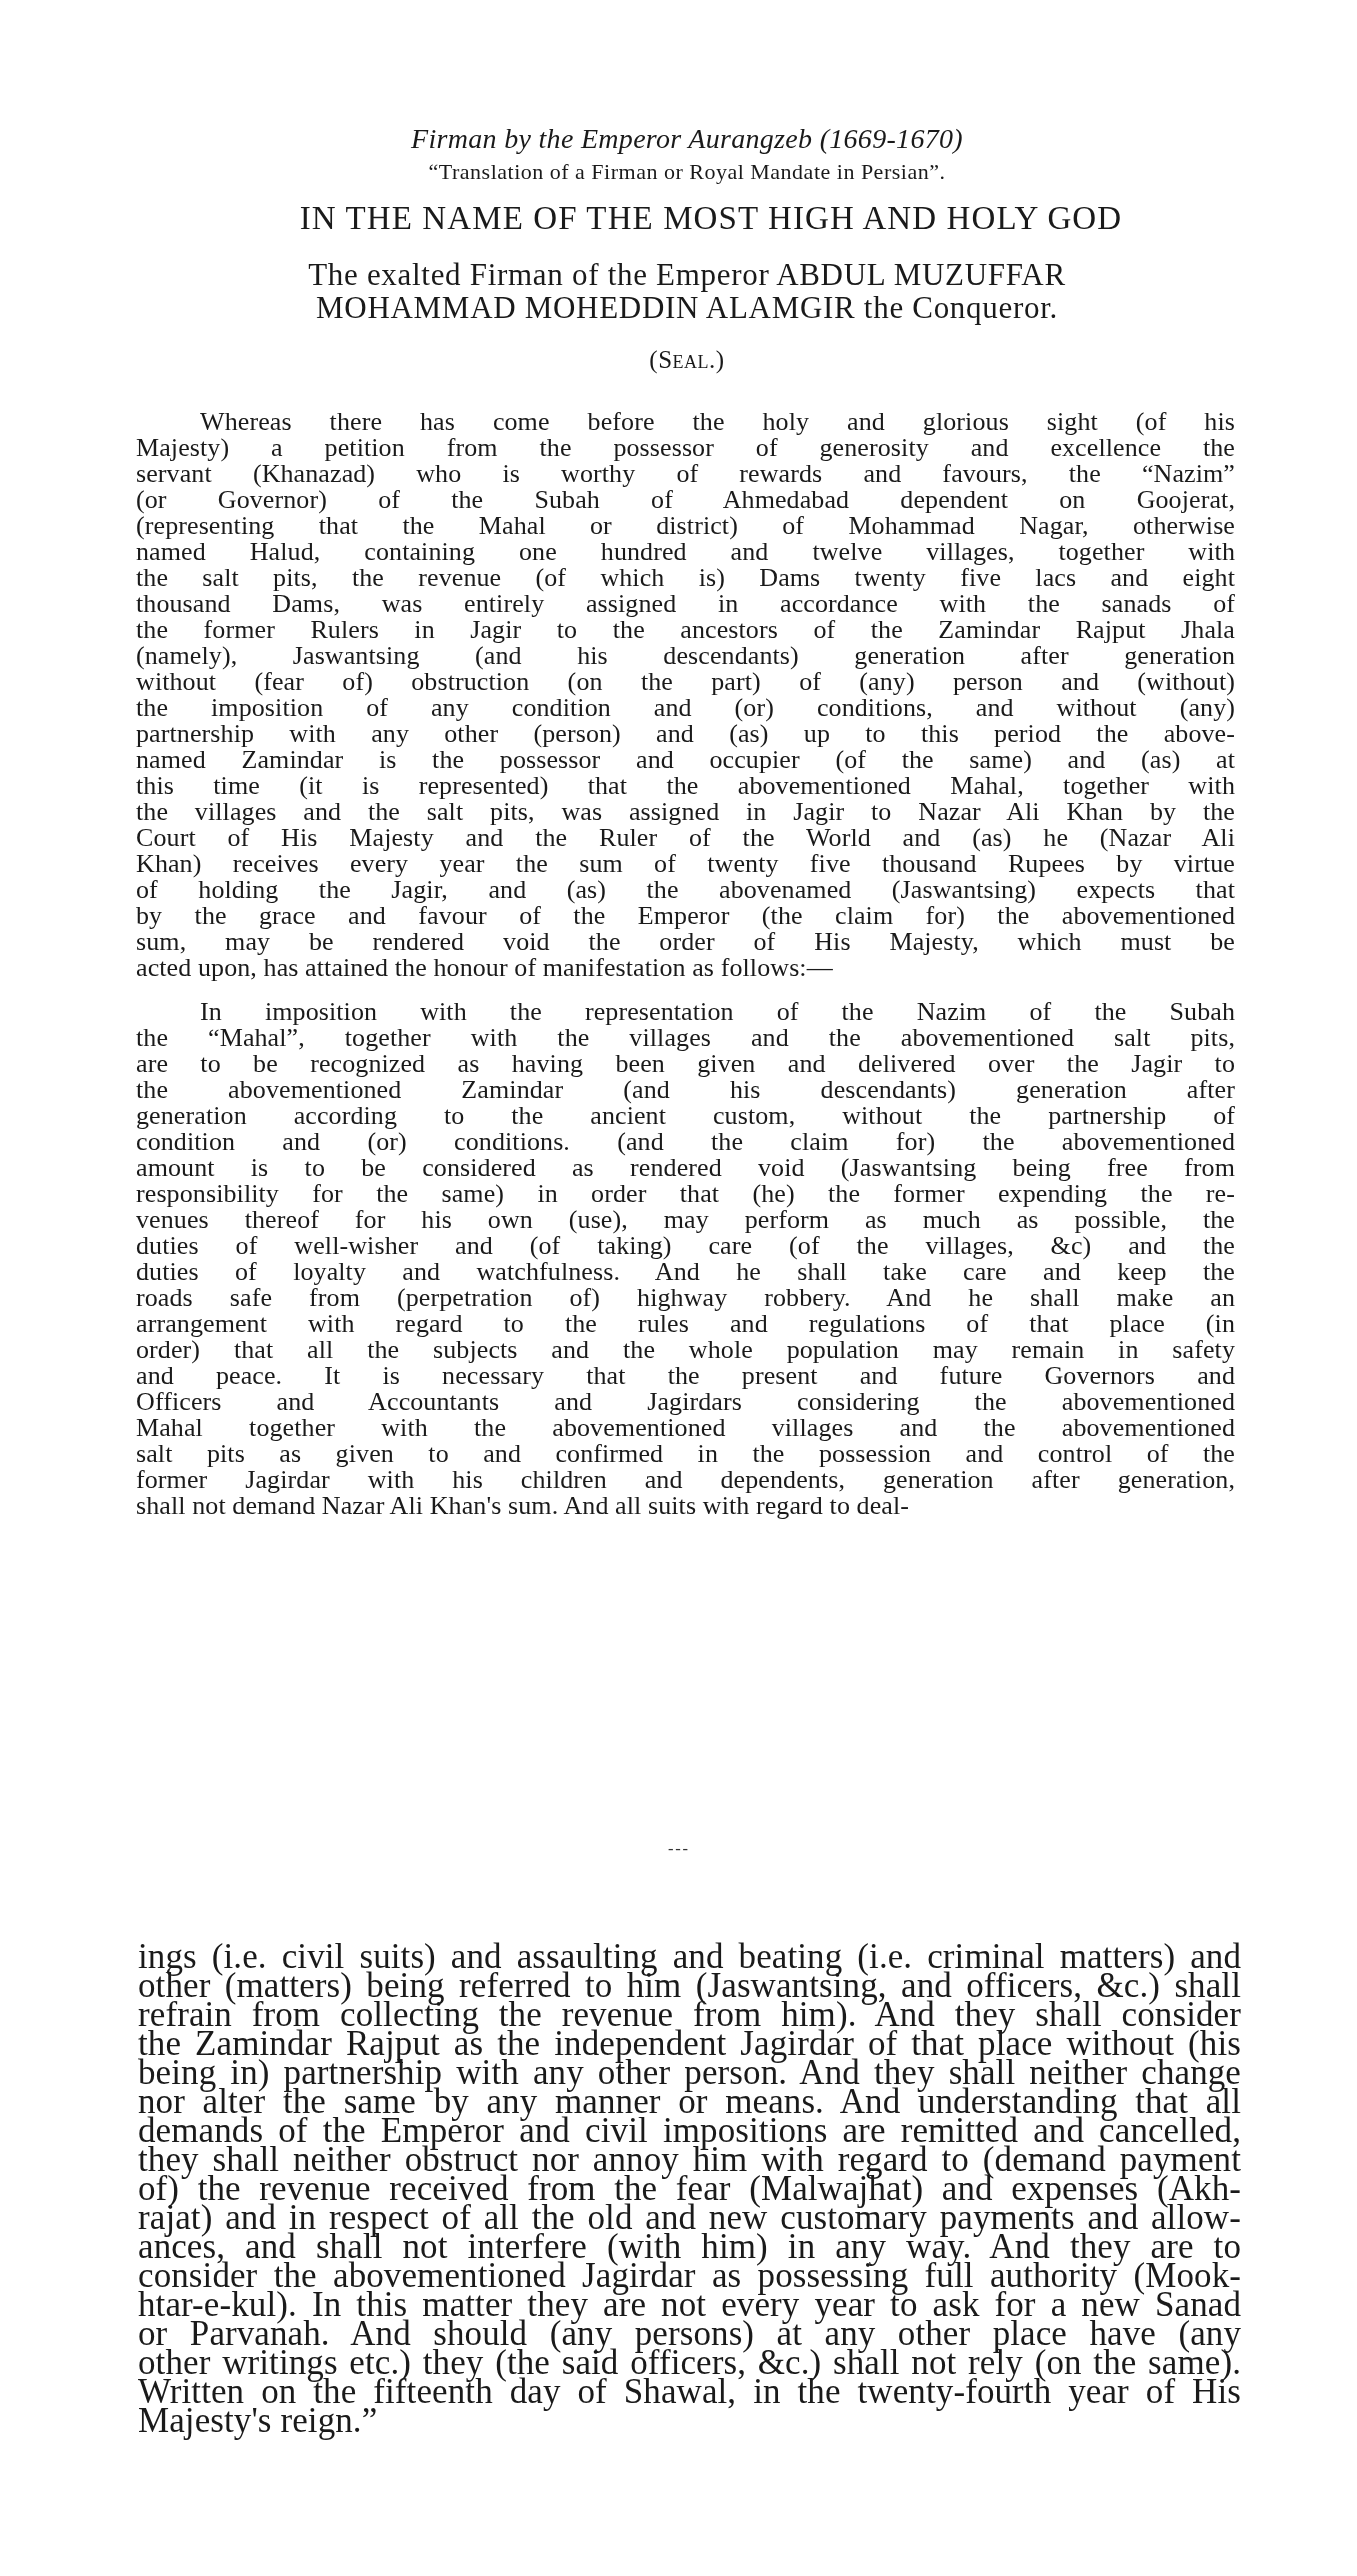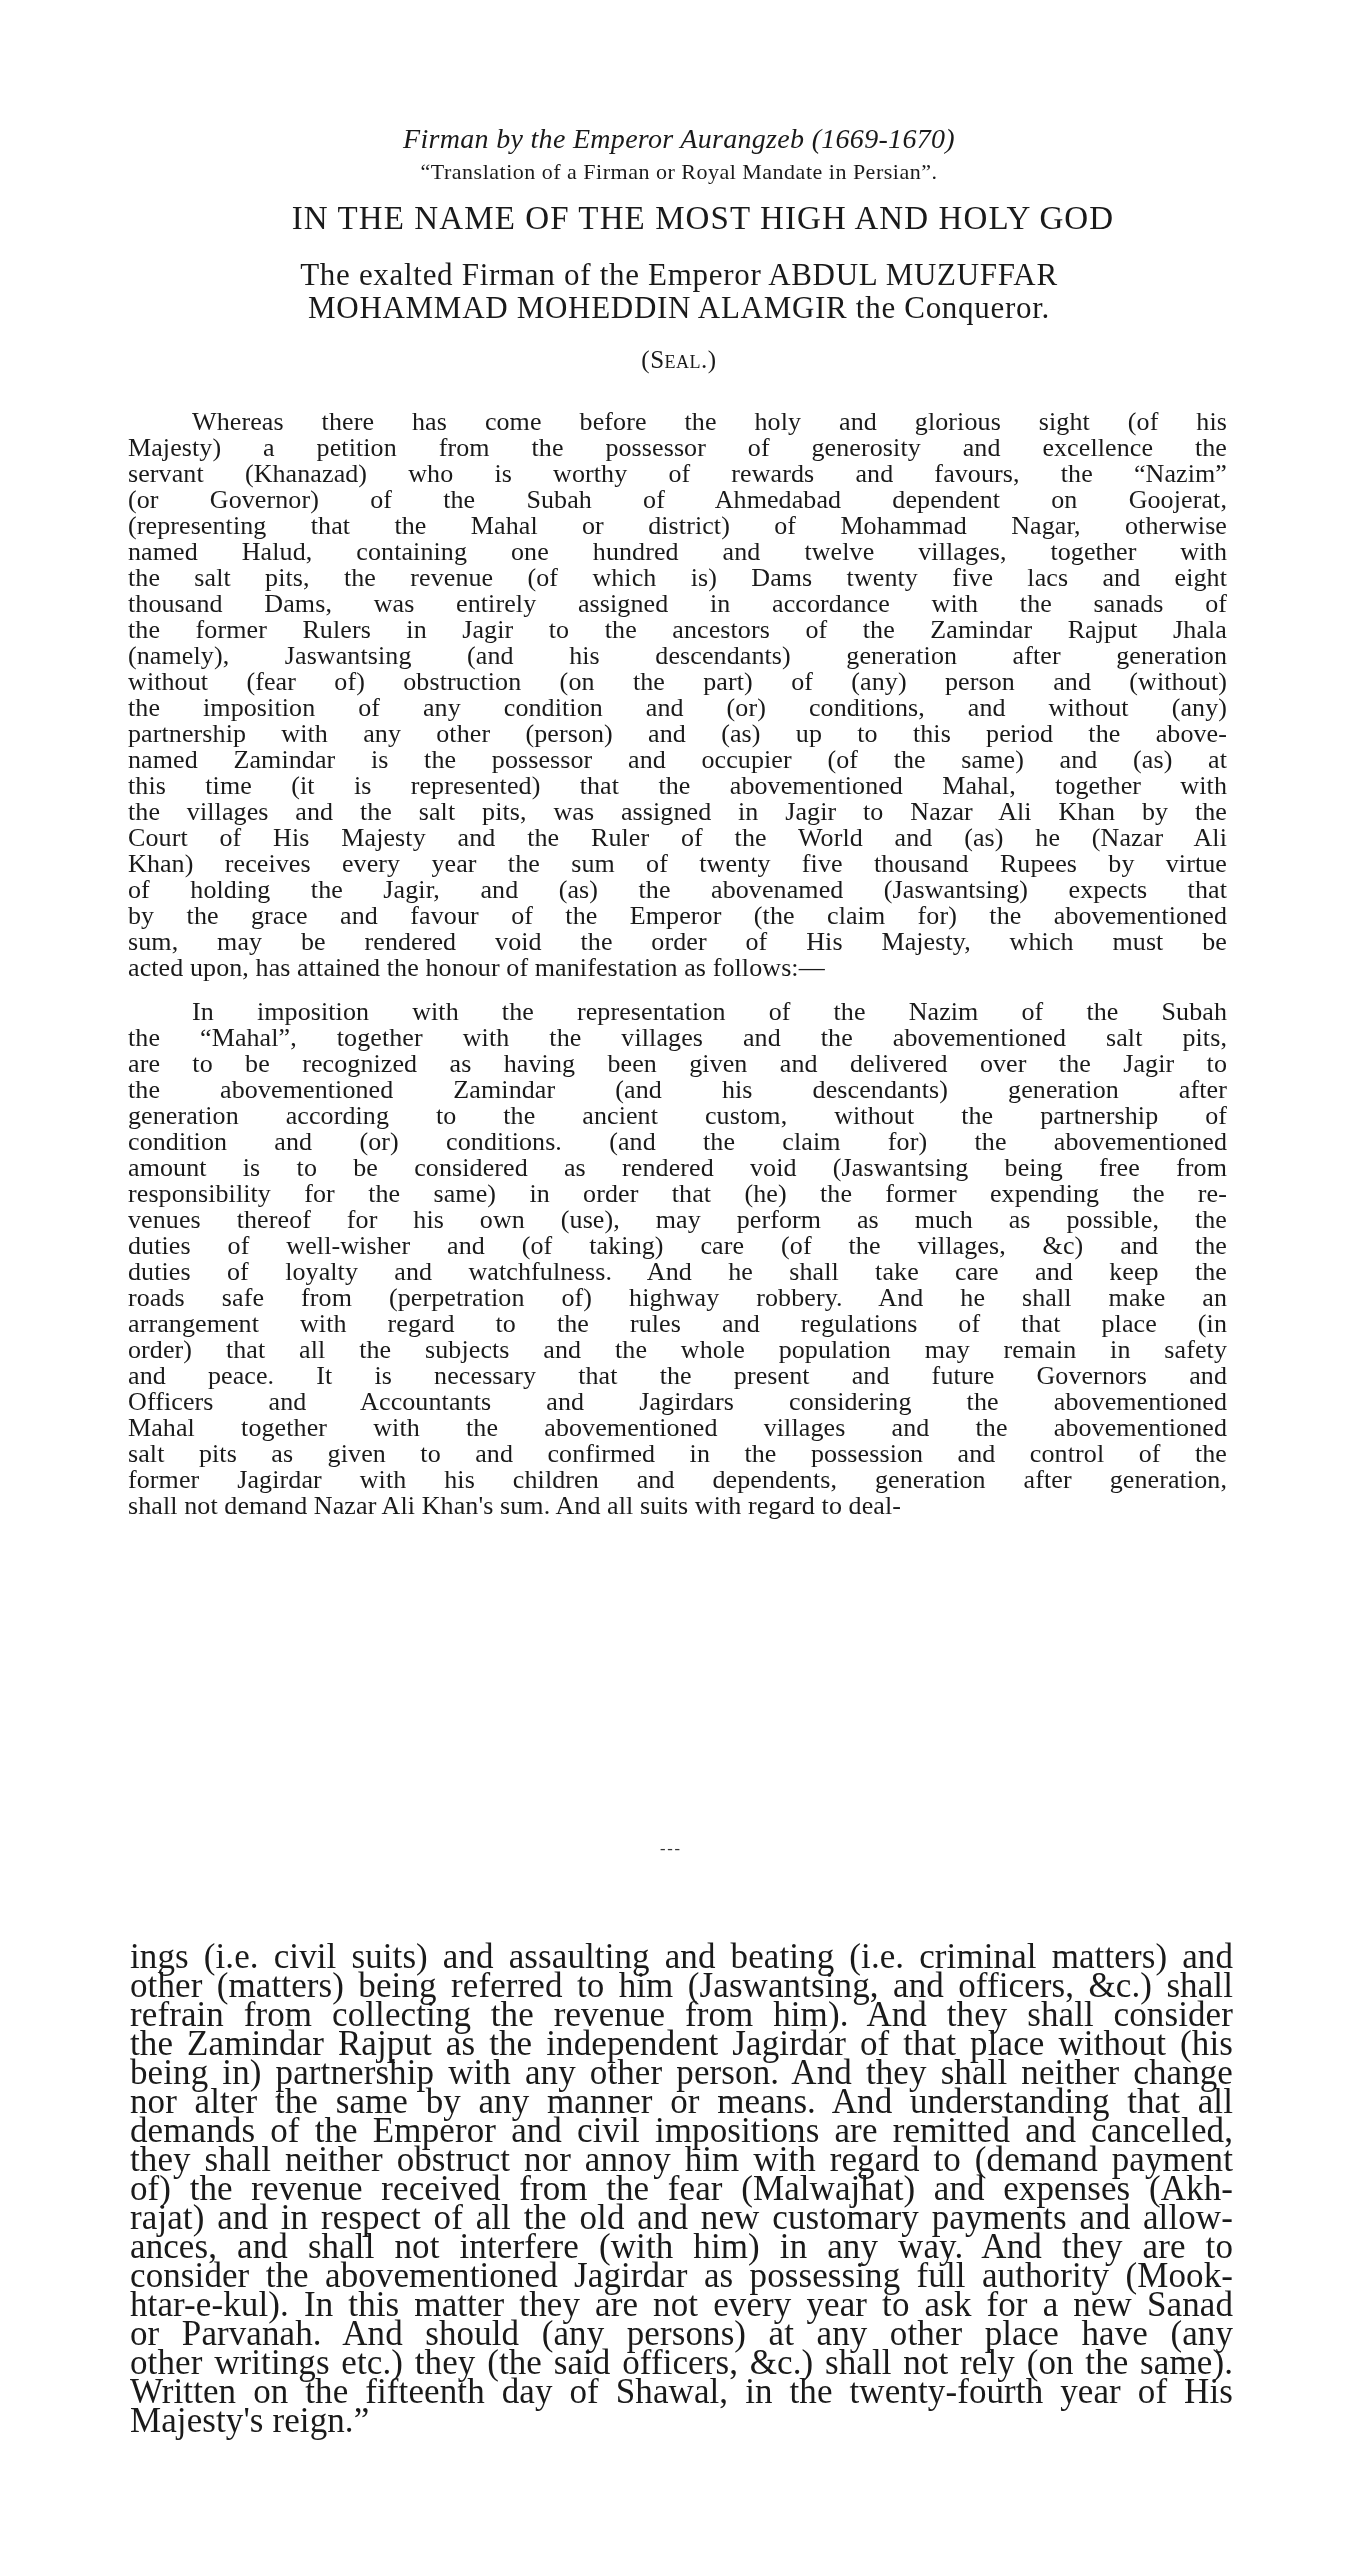--- a/index.html
+++ b/index.html
@@ -10,21 +10,21 @@
     body {
       width: 1358px;
       height: 2576px;
       position: relative;
       overflow: hidden;
       font-family: "Liberation Serif", "DejaVu Serif", serif;
       color: #1a1a1a;
     }
     .page {
       position: absolute;
-      left: 0;
+      left: 8px;
       top: 0;
       width: 1246px;
       height: 2576px;
     }
     .header {
       position: absolute;
       left: 0;
       width: 1358px;
       text-align: center;
       font-family: "Liberation Sans Narrow", "Liberation Serif", serif;

